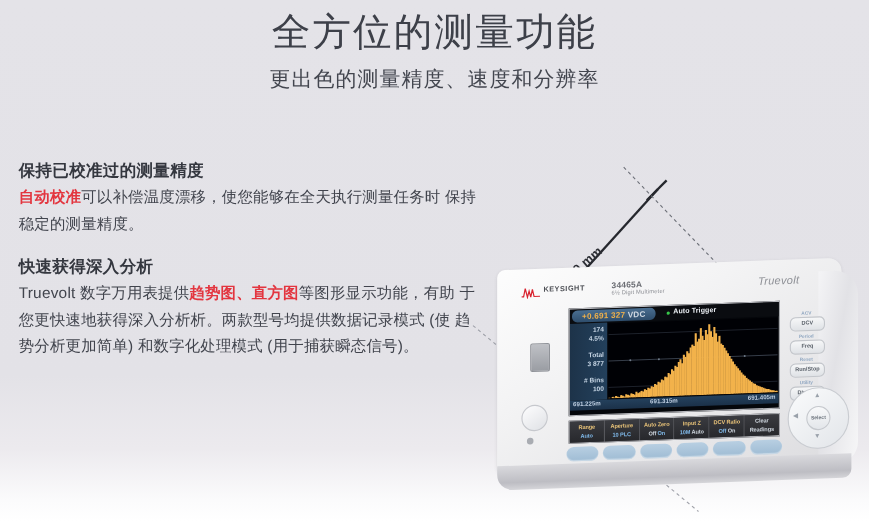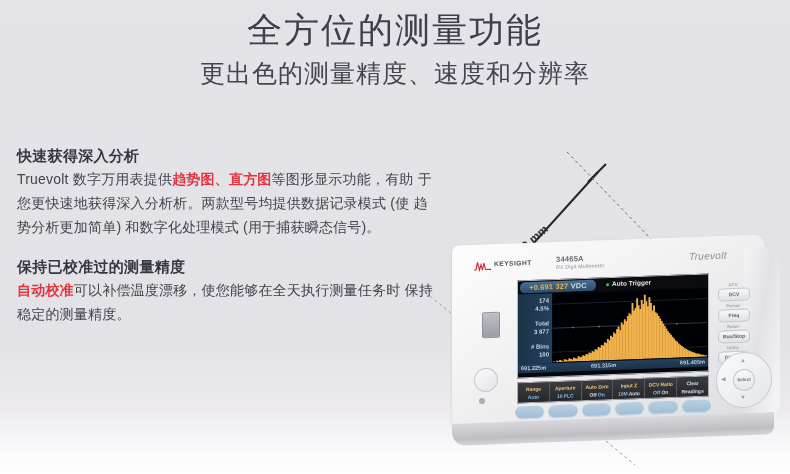--- a/index.html
+++ b/index.html
@@ -31,21 +31,21 @@
   }
   #title {
     font-size: 35px;
     line-height: 44px;
     font-weight: 400;
     color: #3d4049;
     letter-spacing: 2px;
   }
   #subtitle {
     margin-top: 8px;
-    font-size: 25px;
+    font-size: 19px;
     line-height: 26px;
     font-weight: 400;
     color: #43464f;
     letter-spacing: 1px;
   }
 
   
   #copy {
     position: absolute;
     left: 17px;
@@ -452,30 +452,30 @@
 
   <div id="header">
     <div id="title">全方位的测量功能</div>
     <div id="subtitle">更出色的测量精度、速度和分辨率</div>
   </div>
 
   <div id="copy">
 
 
     <div class="block">
+      <div class="block-heading">保持已校准过的测量精度</div>
+      <div class="block-body">
+        <span class="hl">自动校准</span><span>可以补偿温度漂移，使您能够在全天执行测量任务时 保持稳定的测量精度。</span>
+      </div>
+    </div>
+
+    <div class="block">
       <div class="block-heading">快速获得深入分析</div>
       <div class="block-body">
         <span>Truevolt 数字万用表提供</span><span class="hl">趋势图、直方图</span><span>等图形显示功能，有助 于您更快速地获得深入分析析。两款型号均提供数据记录模式 (使 趋势分析更加简单) 和数字化处理模式 (用于捕获瞬态信号)。</span>
-      </div>
-    </div>
-
-    <div class="block">
-      <div class="block-heading">保持已校准过的测量精度</div>
-      <div class="block-body">
-        <span class="hl">自动校准</span><span>可以补偿温度漂移，使您能够在全天执行测量任务时 保持稳定的测量精度。</span>
       </div>
     </div>
 
   </div>
 
   <div id="device-figure">
 
     <svg id="dim-svg" viewBox="0 0 360 344">
       <line x1="36" y1="188" x2="168" y2="42" stroke="#26282e" stroke-width="2.1"></line>
       <line x1="28" y1="196" x2="46" y2="180" stroke="#26282e" stroke-width="2.1"></line>

